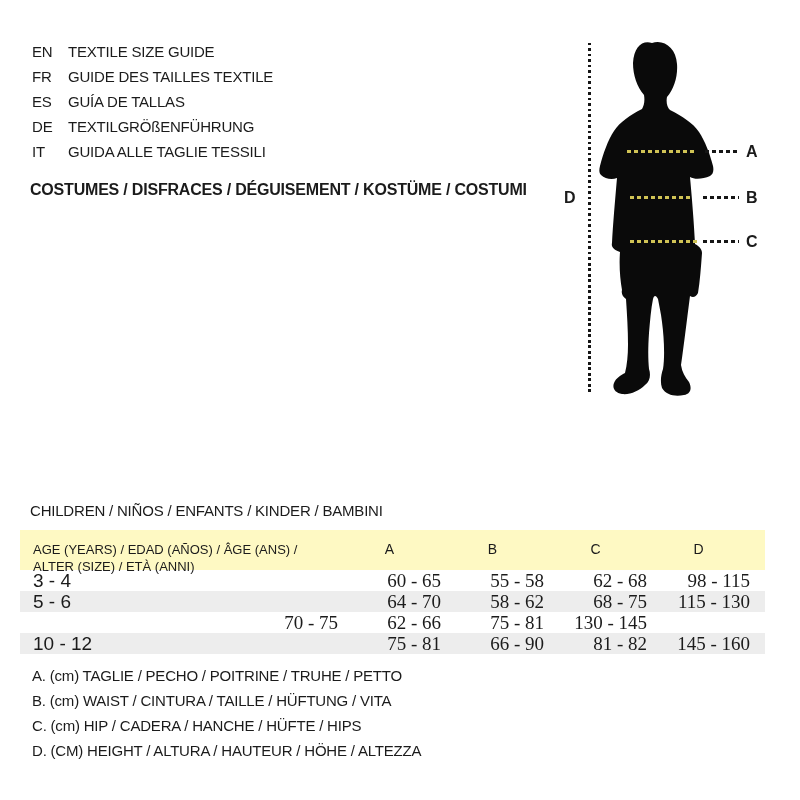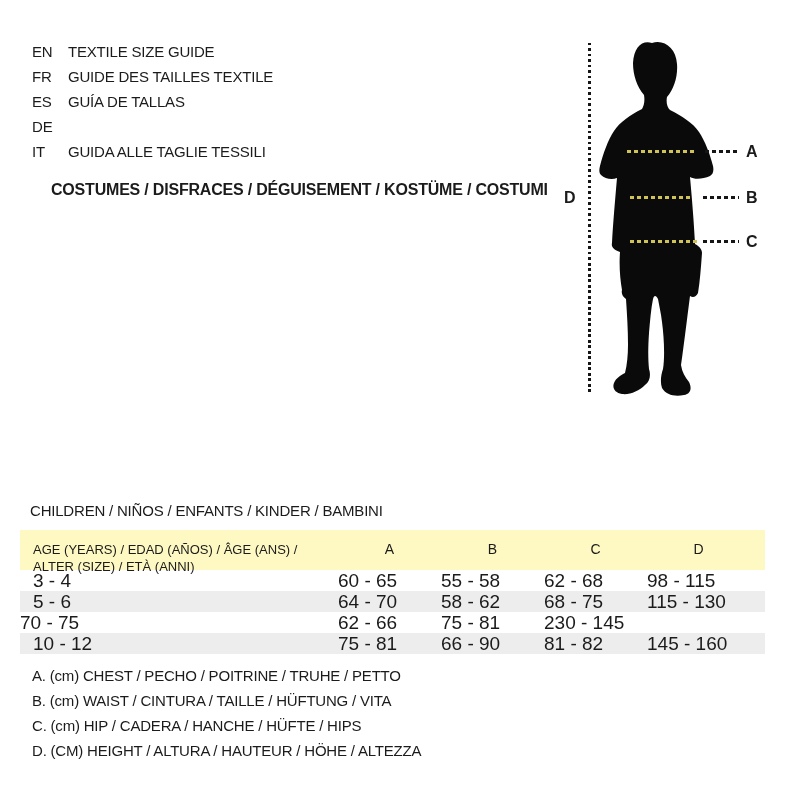--- a/index.html
+++ b/index.html
@@ -4,21 +4,21 @@
 <style>
   html,body{margin:0;padding:0;background:#fff;}
   .canvas{position:relative;width:800px;height:800px;background:#ffffff;
           font-family:"Liberation Sans",sans-serif;color:#1b1b1b;overflow:hidden;border-radius:32px;}
 
   
   .lang{position:absolute;left:32px;top:39px;font-size:15px;letter-spacing:-0.2px;}
   .lang-row{display:flex;height:25px;align-items:center;}
   .lang-code{width:36px;}
   
-  .cat{position:absolute;left:30px;top:181px;font-size:16px;font-weight:700;letter-spacing:-0.2px;margin-left:21px;}
+  .cat{position:absolute;left:30px;top:181px;font-size:16px;font-weight:700;letter-spacing:-0.2px;}
 
   
   .figure-svg{position:absolute;left:598px;top:40px;}
   .vdots{position:absolute;left:588px;top:43px;width:3px;height:350px;
          background:repeating-linear-gradient(180deg,#161616 0 2.5px,transparent 2.5px 5.5px);}
   .dash{position:absolute;height:3px;}
   .dash.y{background:repeating-linear-gradient(90deg,#d0c355 0 4px,transparent 4px 7px);}
   .dash.k{background:repeating-linear-gradient(90deg,#161616 0 4px,transparent 4px 7px);}
   .mlabel{position:absolute;font-size:16px;font-weight:700;}
 
@@ -26,21 +26,21 @@
   .sectitle{position:absolute;left:30px;top:502px;font-size:15px;letter-spacing:-0.2px;}
   .table{position:absolute;left:20px;top:530px;width:745px;}
   .thead{display:grid;grid-template-columns:318px 103px 103px 103px 103px;
          background:#fef9c3;height:40px;padding-top:11px;box-sizing:border-box;}
   .agehdr{padding-left:13px;font-size:13px;line-height:17px;}
   .colhdr{text-align:center;font-size:14px;line-height:17px;}
   .trow{display:grid;grid-template-columns:318px 103px 103px 103px 103px;
         height:21px;line-height:21px;font-size:19px;}
   .tbody .trow:nth-child(even){background:#ededed;}
   .age{padding-left:13px;}
-  .val{text-align:left;}
+  .val{text-align:right;font-family:Liberation Serif, serif;}
 
   
   .notes{position:absolute;left:32px;top:663px;font-size:15px;letter-spacing:-0.2px;}
   .note{height:25px;line-height:25px;}
 </style>
 </head>
 <body>
 
 <div class="canvas">
 
@@ -52,20 +52,21 @@
     <div class="lang-row">
       <span class="lang-code">FR</span>
       <span>GUIDE DES TAILLES TEXTILE</span>
     </div>
     <div class="lang-row">
       <span class="lang-code">ES</span>
       <span>GUÍA DE TALLAS</span>
     </div>
     <div class="lang-row">
       <span class="lang-code">DE</span>
+      <span>TEXTILGRÖßENFÜHRUNG</span>
     </div>
     <div class="lang-row">
       <span class="lang-code">IT</span>
       <span>GUIDA ALLE TAGLIE TESSILI</span>
     </div>
   </div>
 
   <div class="cat">COSTUMES / DISFRACES / DÉGUISEMENT / KOSTÜME / COSTUMI</div>
 
   <svg class="figure-svg" width="118" height="357" viewBox="0 0 118 357">
@@ -124,32 +125,32 @@
         <div class="age">5 - 6</div>
         <div class="val">64 - 70</div>
         <div class="val">58 - 62</div>
         <div class="val">68 - 75</div>
         <div class="val">115 - 130</div>
       </div>
       <div class="trow">
         <div class="val">70 - 75</div>
         <div class="val">62 - 66</div>
         <div class="val">75 - 81</div>
-        <div class="val">230 - 145</div>
+        <div class="val">130 - 145</div>
       </div>
       <div class="trow">
         <div class="age">10 - 12</div>
         <div class="val">75 - 81</div>
         <div class="val">66 - 90</div>
         <div class="val">81 - 82</div>
         <div class="val">145 - 160</div>
       </div>
     </div>
   </div>
 
   <div class="notes">
-    <div class="note">A. (cm) CHEST / PECHO / POITRINE / TRUHE / PETTO</div>
+    <div class="note">A. (cm) TAGLIE / PECHO / POITRINE / TRUHE / PETTO</div>
     <div class="note">B. (cm) WAIST / CINTURA / TAILLE / HÜFTUNG / VITA</div>
     <div class="note">C. (cm) HIP / CADERA / HANCHE / HÜFTE / HIPS</div>
     <div class="note">D. (CM) HEIGHT / ALTURA / HAUTEUR / HÖHE / ALTEZZA</div>
   </div>
 
 </div>
 
 </body></html>

